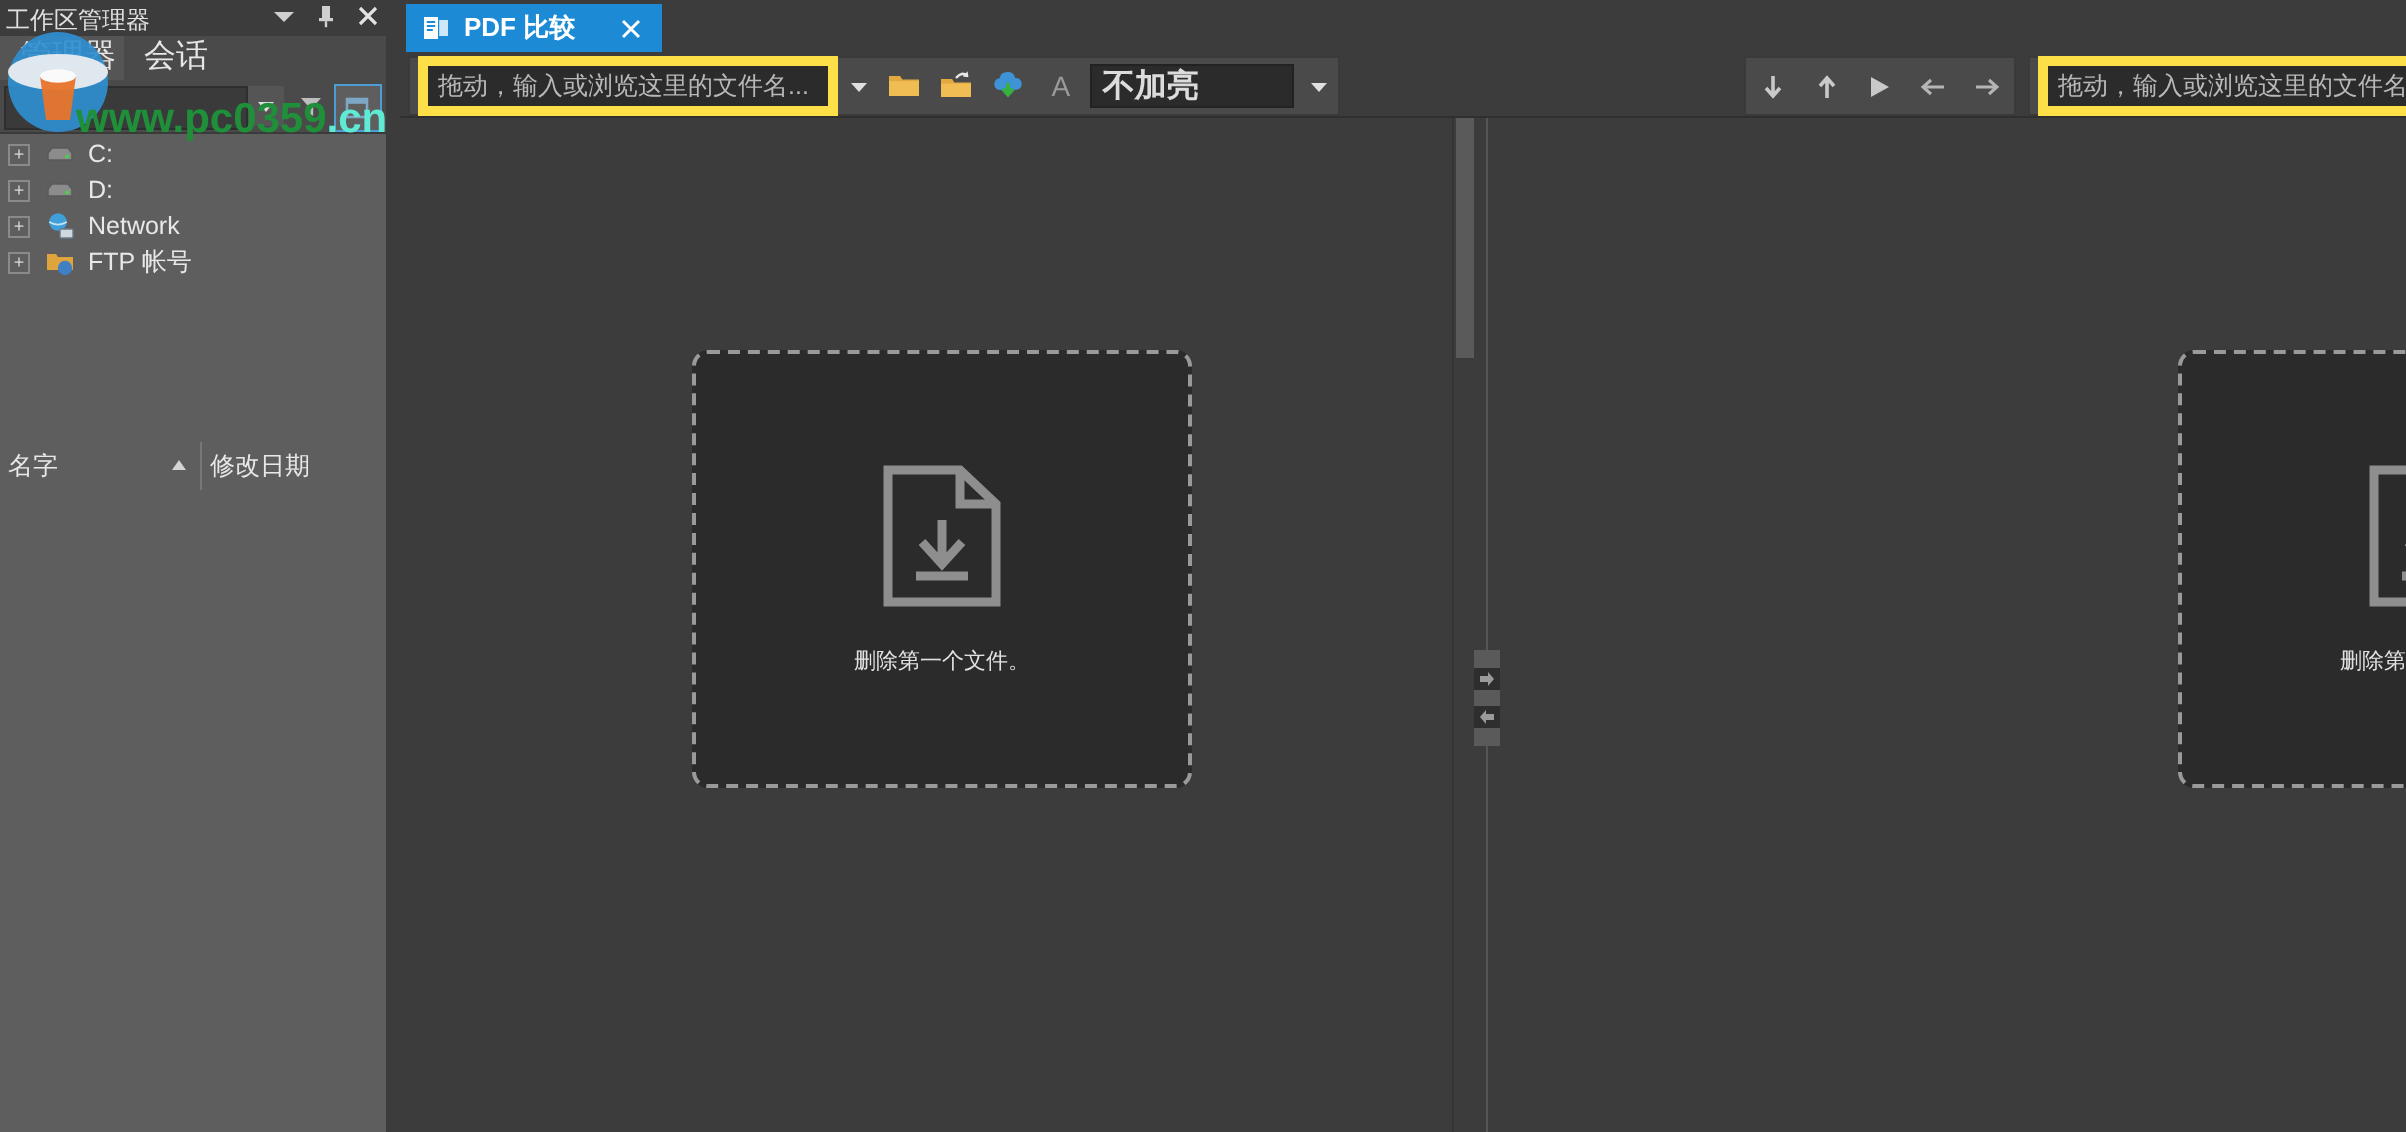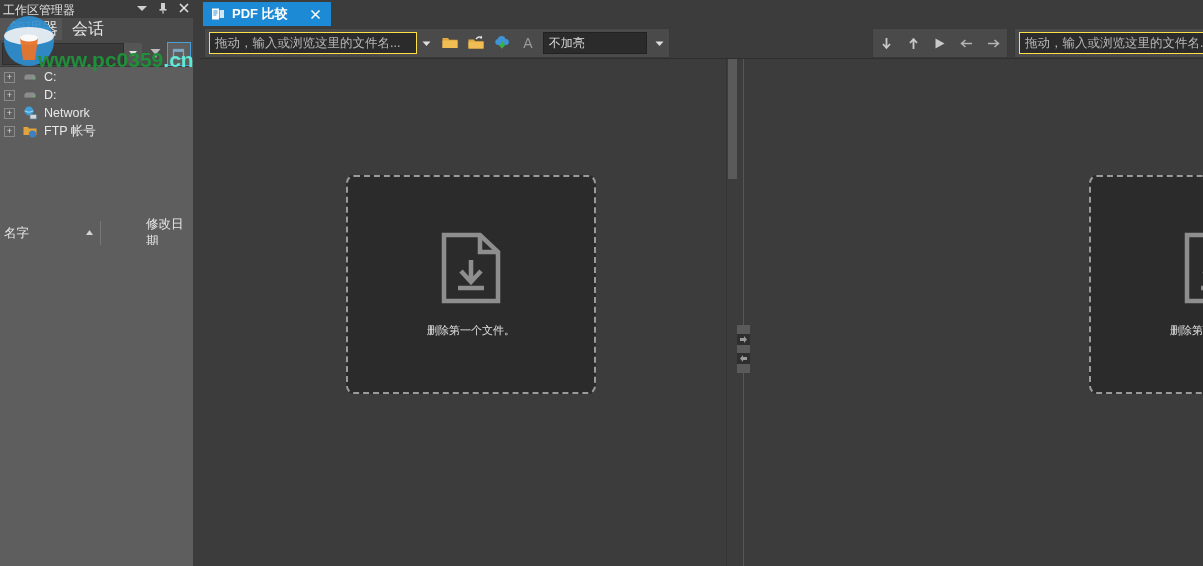--- a/index.html
+++ b/index.html
@@ -23,21 +23,21 @@
   .wm-combo{position:absolute;left:2px;top:3px;width:120px;height:20px;background:#3a3a3a;border:1px solid #2e2e2e;}
   .wm-caret{position:absolute;left:124px;top:3px;width:18px;height:20px;background:#555;display:flex;align-items:center;justify-content:center;cursor:pointer;}
   .wm-filter{position:absolute;left:146px;top:3px;width:18px;height:20px;display:flex;align-items:center;justify-content:center;cursor:pointer;}
   .wm-newwin{position:absolute;left:167px;top:2px;width:22px;height:22px;border:1px solid #4c9fd6;background:#5e5e5e;display:flex;align-items:center;justify-content:center;cursor:pointer;}
 
   .tree{position:absolute;left:0;top:68px;width:193px;}
   .tree-row{height:18px;display:flex;align-items:center;padding-left:4px;cursor:pointer;white-space:nowrap;}
   .tree-exp{width:9px;height:9px;border:1px solid #8a8a8a;background:#5e5e5e;display:flex;align-items:center;justify-content:center;font-size:9px;line-height:7px;color:#d8d8d8;margin-right:7px;flex:none;}
   .tree-ico{width:16px;height:16px;margin-right:6px;flex:none;position:relative;}
   .tree-lbl{font-size:12.5px;color:#e8e8e8;}
-  .lp-headers{position:absolute;left:0;top:221px;width:193px;height:24px;background:#5e5e5e;display:flex;align-items:center;border-bottom:1px solid #d946ef;gap:41px;}
+  .lp-headers{position:absolute;left:0;top:221px;width:193px;height:24px;background:#5e5e5e;display:flex;align-items:center;border-bottom:1px solid #d946ef;}
   .lph{font-size:12.5px;color:#e8e8e8;padding-left:4px;display:flex;align-items:center;height:24px;position:relative;}
   .lph.name{width:96px;border-right:1px solid #777;}
   .lph.date{flex:1;}
   .sortcaret{margin-left:auto;margin-right:6px;}
   .lp-list{position:absolute;left:0;top:245px;width:193px;bottom:0;background:#5e5e5e;}
   .lp-edge{position:absolute;left:193px;top:0;width:7px;height:566px;background:#3c3c3c;}
 
   
   .main{position:absolute;left:200px;top:0;right:0;bottom:0;background:#fde047;}
   .tabstrip{position:absolute;left:0;top:0;width:100%;height:26px;background:#3c3c3c;}
@@ -45,26 +45,26 @@
   .tab-ico{width:14px;height:14px;flex:none;}
   .tab-lbl{font-size:13px;color:#fff;font-weight:bold;white-space:nowrap;}
   .tab-x{width:14px;height:14px;margin-left:14px;cursor:pointer;display:flex;align-items:center;justify-content:center;}
 
   .toolbar{position:absolute;left:0;top:26px;width:100%;height:32px;background:#3c3c3c;border-bottom:1px solid #2f2f2f;}
   .tgroup{position:absolute;top:2px;height:28px;background:#4a4a4a;border:1px solid #3a3a3a;display:flex;align-items:center;}
   .tg-left{left:4px;width:464px;}
   .tg-mid{left:672px;width:134px;justify-content:space-around;}
   .tg-right{left:814px;width:464px;}
 
-  .pathbox{width:204px;height:20px;margin-left:4px;background:#2b2b2b;border:1px solid #fde047;display:flex;align-items:center;padding:0 5px;overflow:hidden;cursor:text;}
+  .pathbox{width:204px;height:20px;margin-left:4px;background:#2b2b2b;border:5px solid #fde047;display:flex;align-items:center;padding:0 5px;overflow:hidden;cursor:text;}
   .pathbox span{font-size:12.5px;color:#b8b8b8;white-space:nowrap;}
   .dd{width:20px;height:20px;background:#4a4a4a;display:flex;align-items:center;justify-content:center;cursor:pointer;flex:none;}
   .ticon{width:26px;height:26px;display:flex;align-items:center;justify-content:center;cursor:pointer;flex:none;}
   .hlbox{width:96px;height:20px;margin-left:2px;background:#2b2b2b;border:1px solid #222;display:flex;align-items:center;padding:0 5px;cursor:pointer;}
-  .hlbox span{font-size:12px;color:#dcdcdc;white-space:nowrap;}
+  .hlbox span{font-size:16px;color:#dcdcdc;white-space:nowrap;font-weight:bold;}
   .navbtn{width:22px;height:24px;display:flex;align-items:center;justify-content:center;cursor:pointer;}
 
   .panes{position:absolute;left:0;top:59px;right:0;bottom:0;}
   .pane{position:absolute;top:0;bottom:0;background:#3c3c3c;}
   .pane-l{left:0;width:537px;}
   .pane-r{left:550px;right:0;}
   .pane-sb{position:absolute;top:0;bottom:0;width:11px;background:#3c3c3c;border-left:1px solid #343434;}
   .pane-sb.l{left:526px;}
   .sb-thumb{position:absolute;left:1px;top:0;width:9px;height:120px;background:#5a5a5a;cursor:pointer;}
 

